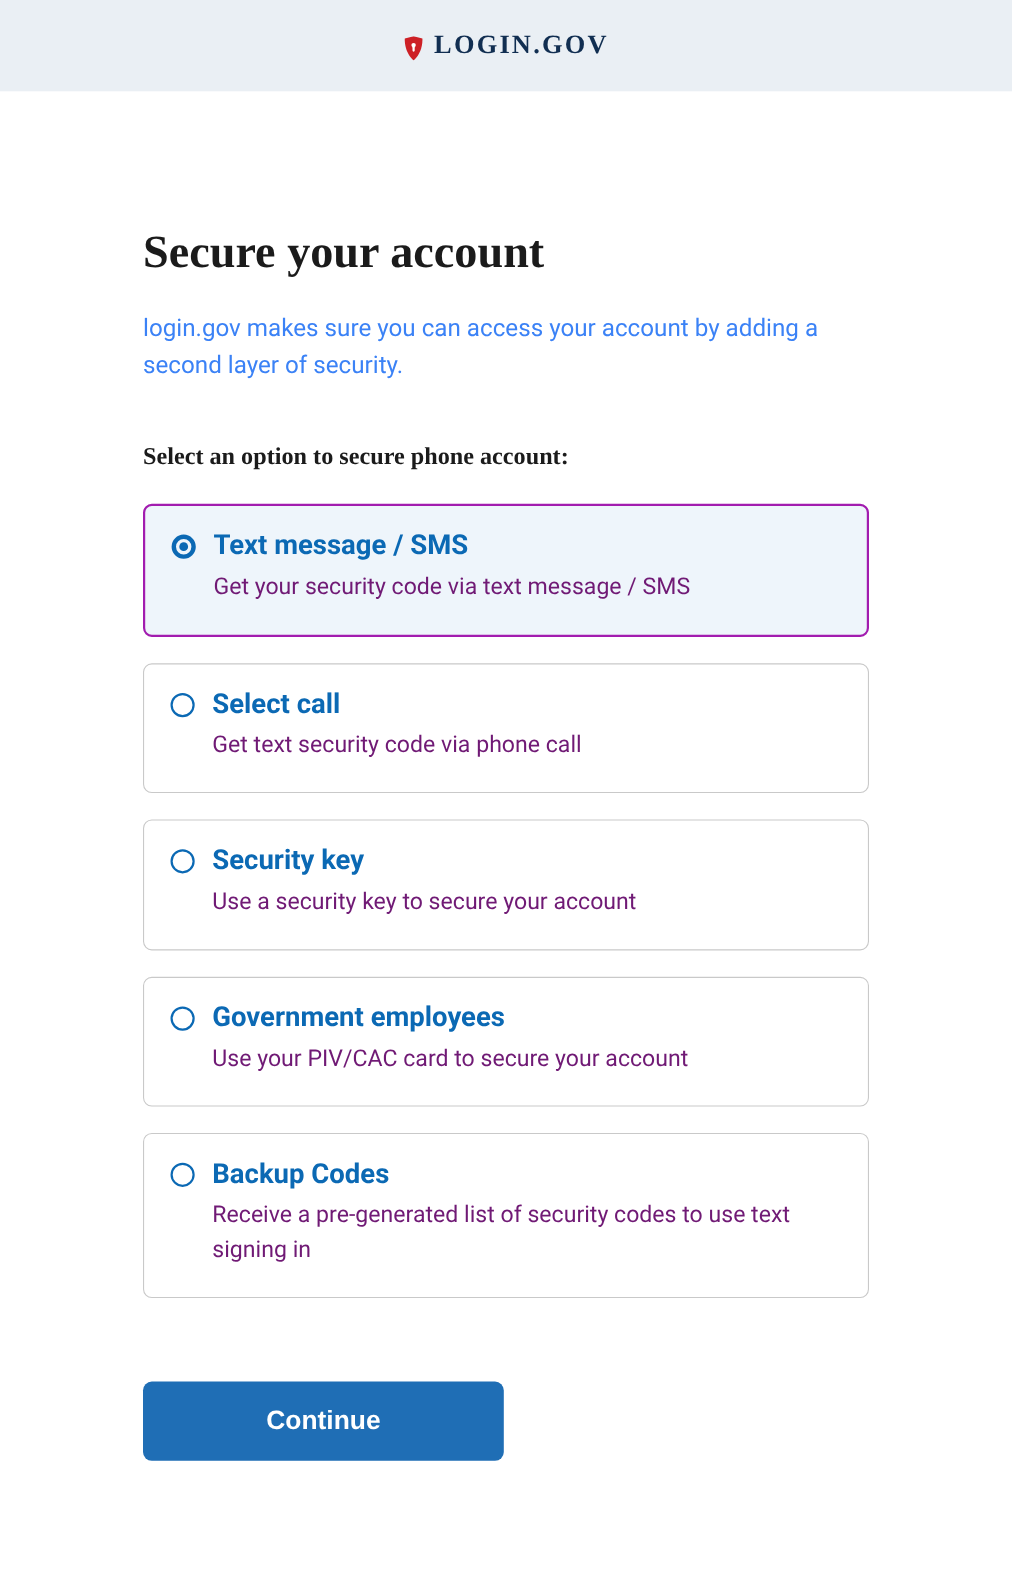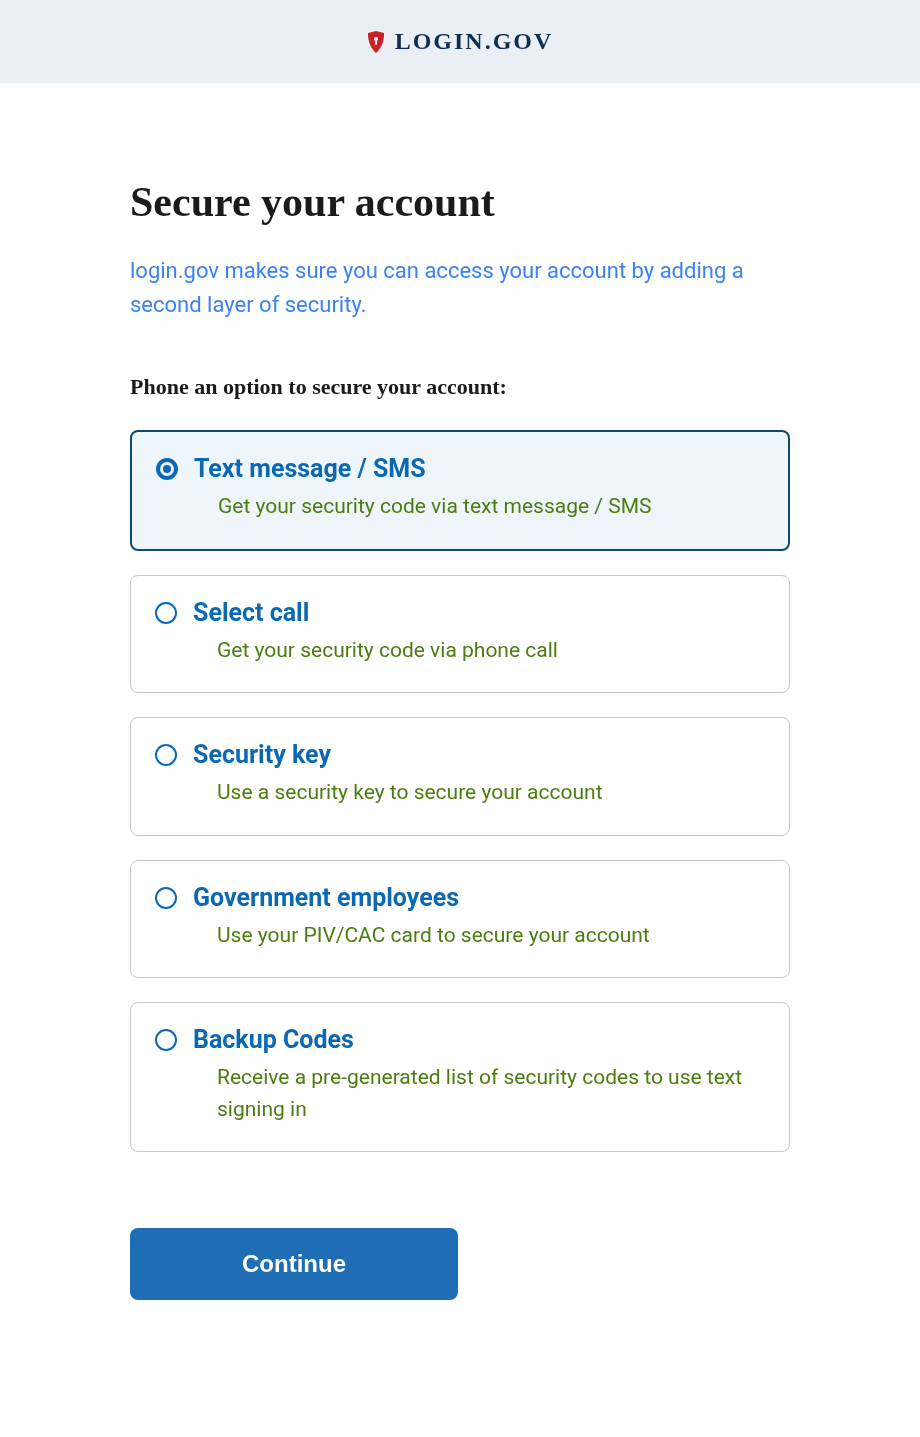--- a/index.html
+++ b/index.html
@@ -14,21 +14,21 @@
     }
     .header-bar {
       background: #eaeff4;
       height: 83px;
       display: flex;
       align-items: center;
       justify-content: center;
     }
     .logo-container {
       display: flex;
-      align-items: center;
+      align-items: flex-end;
       gap: 10px;
     }
     .logo-shield {
       width: 18px;
       height: 22px;
     }
     .logo-text {
       font-family: Georgia, "Times New Roman", serif;
       font-size: 24px;
       font-weight: 700;
@@ -39,20 +39,21 @@
       max-width: 660px;
       margin: 0 auto;
       padding: 95px 0 60px;
     }
     .page-title {
       font-family: Georgia, "Times New Roman", serif;
       font-size: 42px;
       font-weight: 700;
       color: #1b1b1b;
       margin-bottom: 28px;
+      margin-top: 28px;
     }
     .page-description {
       font-size: 22px;
       color: #3b82f6;
       line-height: 1.55;
       margin-bottom: 52px;
     }
     .section-label {
       font-family: Georgia, "Times New Roman", serif;
       font-size: 22px;
@@ -65,21 +66,21 @@
       border-radius: 8px;
       padding: 22px 24px 26px;
       margin-bottom: 24px;
       display: flex;
       align-items: flex-start;
       gap: 16px;
       background: #ffffff;
       cursor: pointer;
     }
     .option-card.selected {
-      border: 2px solid #0c4a6e;
+      border: 2px solid #a21caf;
       background: #eef5fb;
     }
     .radio-outer {
       flex-shrink: 0;
       width: 22px;
       height: 22px;
       border: 2px solid #0b69b4;
       border-radius: 50%;
       margin-top: 4px;
       display: flex;
@@ -104,23 +105,22 @@
       flex: 1;
     }
     .option-title {
       font-size: 25px;
       font-weight: 700;
       color: #0b69b4;
       margin-bottom: 8px;
     }
     .option-description {
       font-size: 21px;
-      color: #4d7c0f;
+      color: #701a75;
       line-height: 1.5;
-      margin-left: 24px;
     }
     .continue-button {
       margin-top: 52px;
       background: #1f6eb5;
       color: #ffffff;
       font-size: 24px;
       font-weight: 700;
       border: none;
       border-radius: 8px;
       padding: 22px 0;
@@ -139,37 +139,37 @@
       <circle cx="9" cy="8" r="2" fill="#ffffff"></circle>
       <rect x="8" y="9" width="2" height="5" rx="1" fill="#ffffff"></rect>
     </svg>
     <span class="logo-text">LOGIN.GOV</span>
   </div>
 </div>
 
 <div class="main-content">
   <h1 class="page-title">Secure your account</h1>
   <p class="page-description">login.gov makes sure you can access your account by adding a second layer of security.</p>
-  <p class="section-label">Phone an option to secure your account:</p>
+  <p class="section-label">Select an option to secure phone account:</p>
 
   <div id="options-container">
       <div class="option-card selected">
         <div class="radio-outer">
           <div class="radio-inner"></div>
         </div>
         <div class="option-content">
           <div class="option-title">Text message / SMS</div>
           <div class="option-description">Get your security code via text message / SMS</div>
         </div>
       </div>
       <div class="option-card">
         <div class="radio-outer"></div>
         <div class="option-content">
           <div class="option-title">Select call</div>
-          <div class="option-description">Get your security code via phone call</div>
+          <div class="option-description">Get text security code via phone call</div>
         </div>
       </div>
       <div class="option-card">
         <div class="radio-outer"></div>
         <div class="option-content">
           <div class="option-title">Security key</div>
           <div class="option-description">Use a security key to secure your account</div>
         </div>
       </div>
       <div class="option-card">

